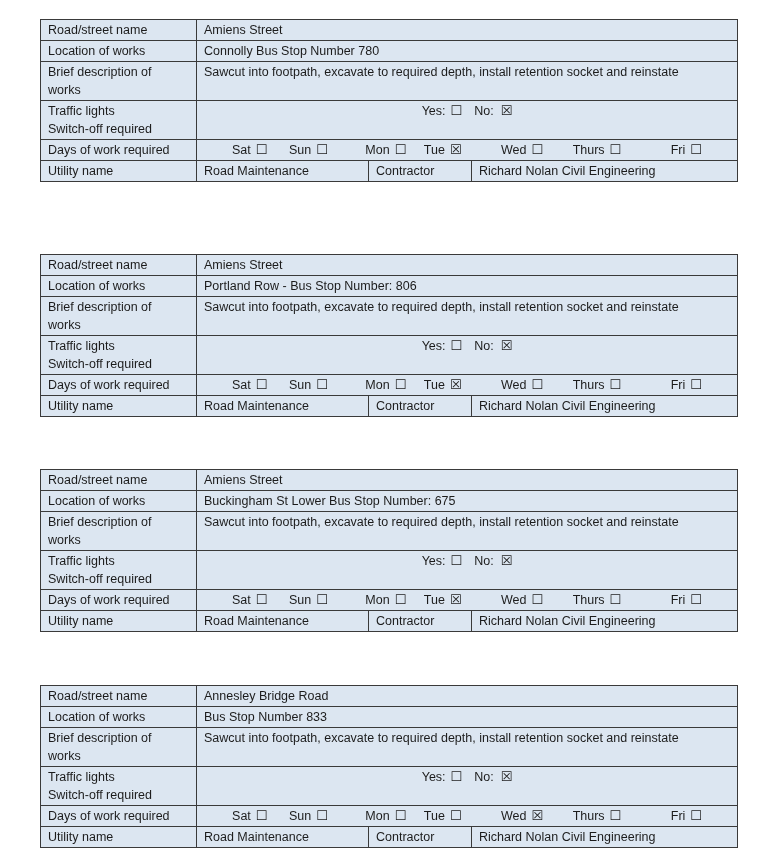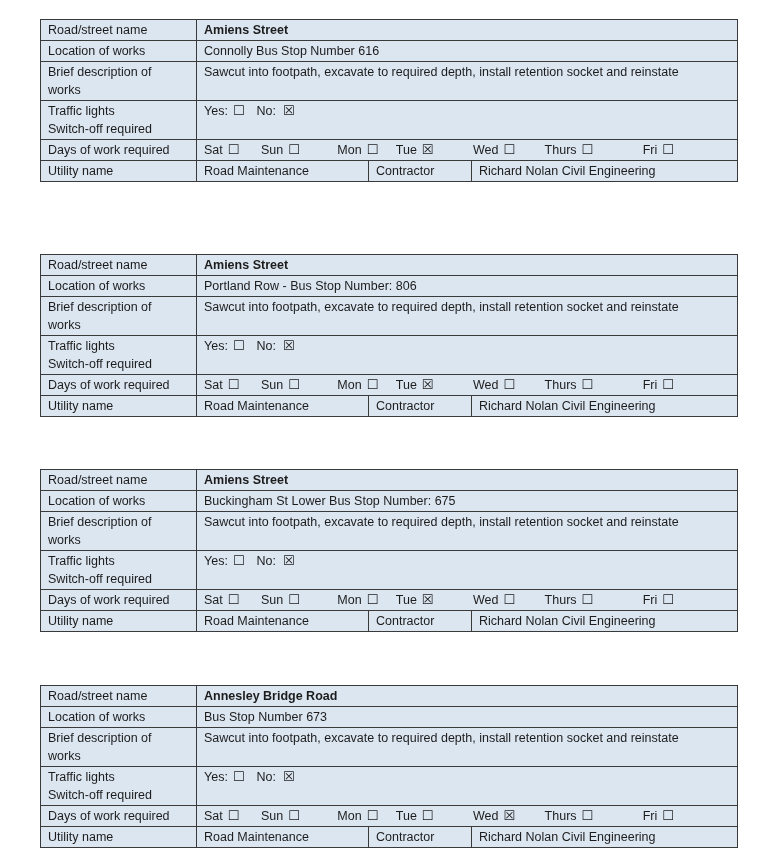--- a/index.html
+++ b/index.html
@@ -31,26 +31,26 @@
     line-height: 18px;
     overflow: hidden;
     white-space: nowrap;
   }
   col.c0 { width: 156px; }
   col.c1 { width: 172px; }
   col.c2 { width: 103px; }
   col.c3 { width: 266px; }
   tr.r1 { height: 20px; padding-left: 24px; }
   tr.r2 { height: 39px; }
-  td.val.bold { font-weight: bold; }
+  td.val.bold { font-weight: normal; }
   td .desc {
     width: 512px;
     white-space: normal;
   }
-  td.tv, td.days { padding-left: 10px; }
+  td.tv, td.days { padding-left: 10px; text-align: center; }
   .cb {
     font-family: "DejaVu Sans", sans-serif;
     font-size: 13px;
   }
   .tv .cb-yes { margin: 0 12px 0 5px; }
   .tv .cb-no  { margin-left: 7px; }
   .days .day { display: inline-block; }
   .days .day .cb { margin-left: 5px; }
   .days .day:nth-child(2) { margin-left: 18px; }
   .days .day:nth-child(3) { margin-left: 34px; }
@@ -74,21 +74,21 @@
         <col class="c2">
         <col class="c3">
       </colgroup>
     <tbody>
       <tr class="r1">
         <td class="lbl">Road/street name</td>
         <td class="val bold" colspan="3">Amiens Street</td>
       </tr>
       <tr class="r1">
         <td class="lbl">Location of works</td>
-        <td class="val" colspan="3">Connolly Bus Stop Number 616</td>
+        <td class="val" colspan="3">Connolly Bus Stop Number 780</td>
       </tr>
       <tr class="r2">
         <td class="lbl">
           <div>Brief description of</div>
           <div>works</div>
         </td>
         <td class="val" colspan="3">
           <div class="desc">Sawcut into footpath, excavate to required depth, install retention socket and reinstate</div>
         </td>
       </tr>
@@ -239,21 +239,21 @@
         <col class="c2">
         <col class="c3">
       </colgroup>
     <tbody>
       <tr class="r1">
         <td class="lbl">Road/street name</td>
         <td class="val bold" colspan="3">Annesley Bridge Road</td>
       </tr>
       <tr class="r1">
         <td class="lbl">Location of works</td>
-        <td class="val" colspan="3">Bus Stop Number 673</td>
+        <td class="val" colspan="3">Bus Stop Number 833</td>
       </tr>
       <tr class="r2">
         <td class="lbl">
           <div>Brief description of</div>
           <div>works</div>
         </td>
         <td class="val" colspan="3">
           <div class="desc">Sawcut into footpath, excavate to required depth, install retention socket and reinstate</div>
         </td>
       </tr>

